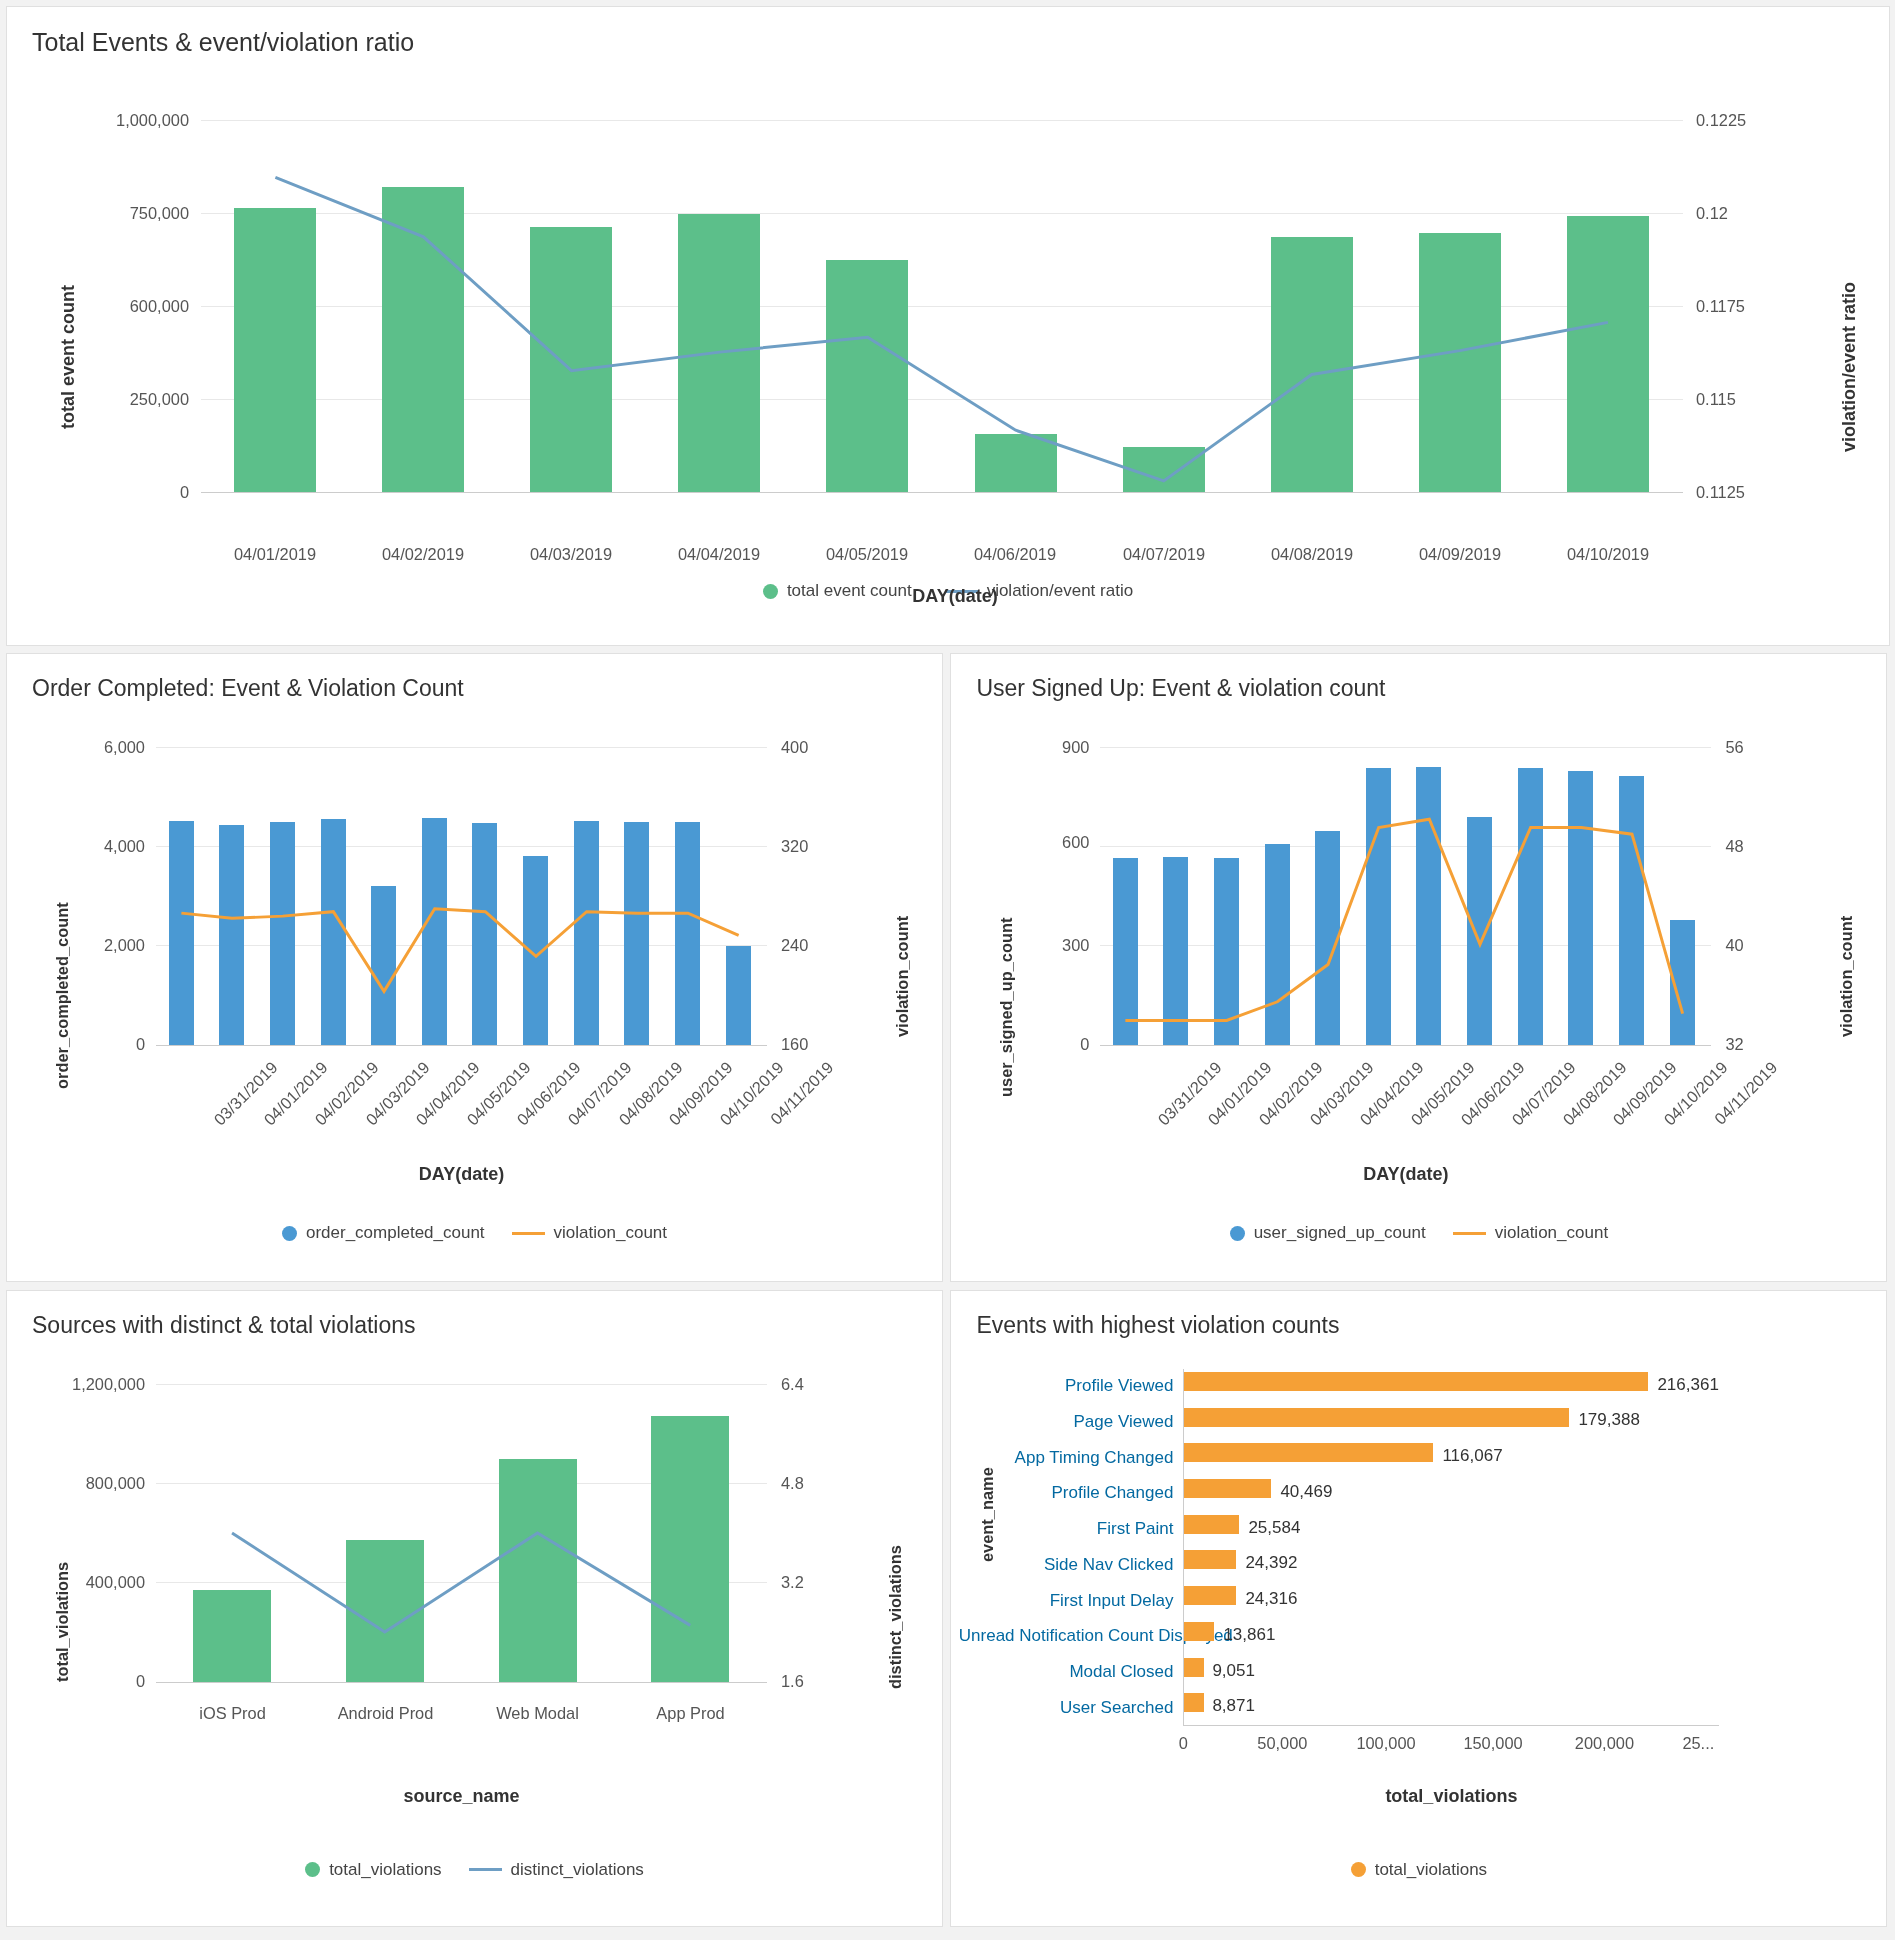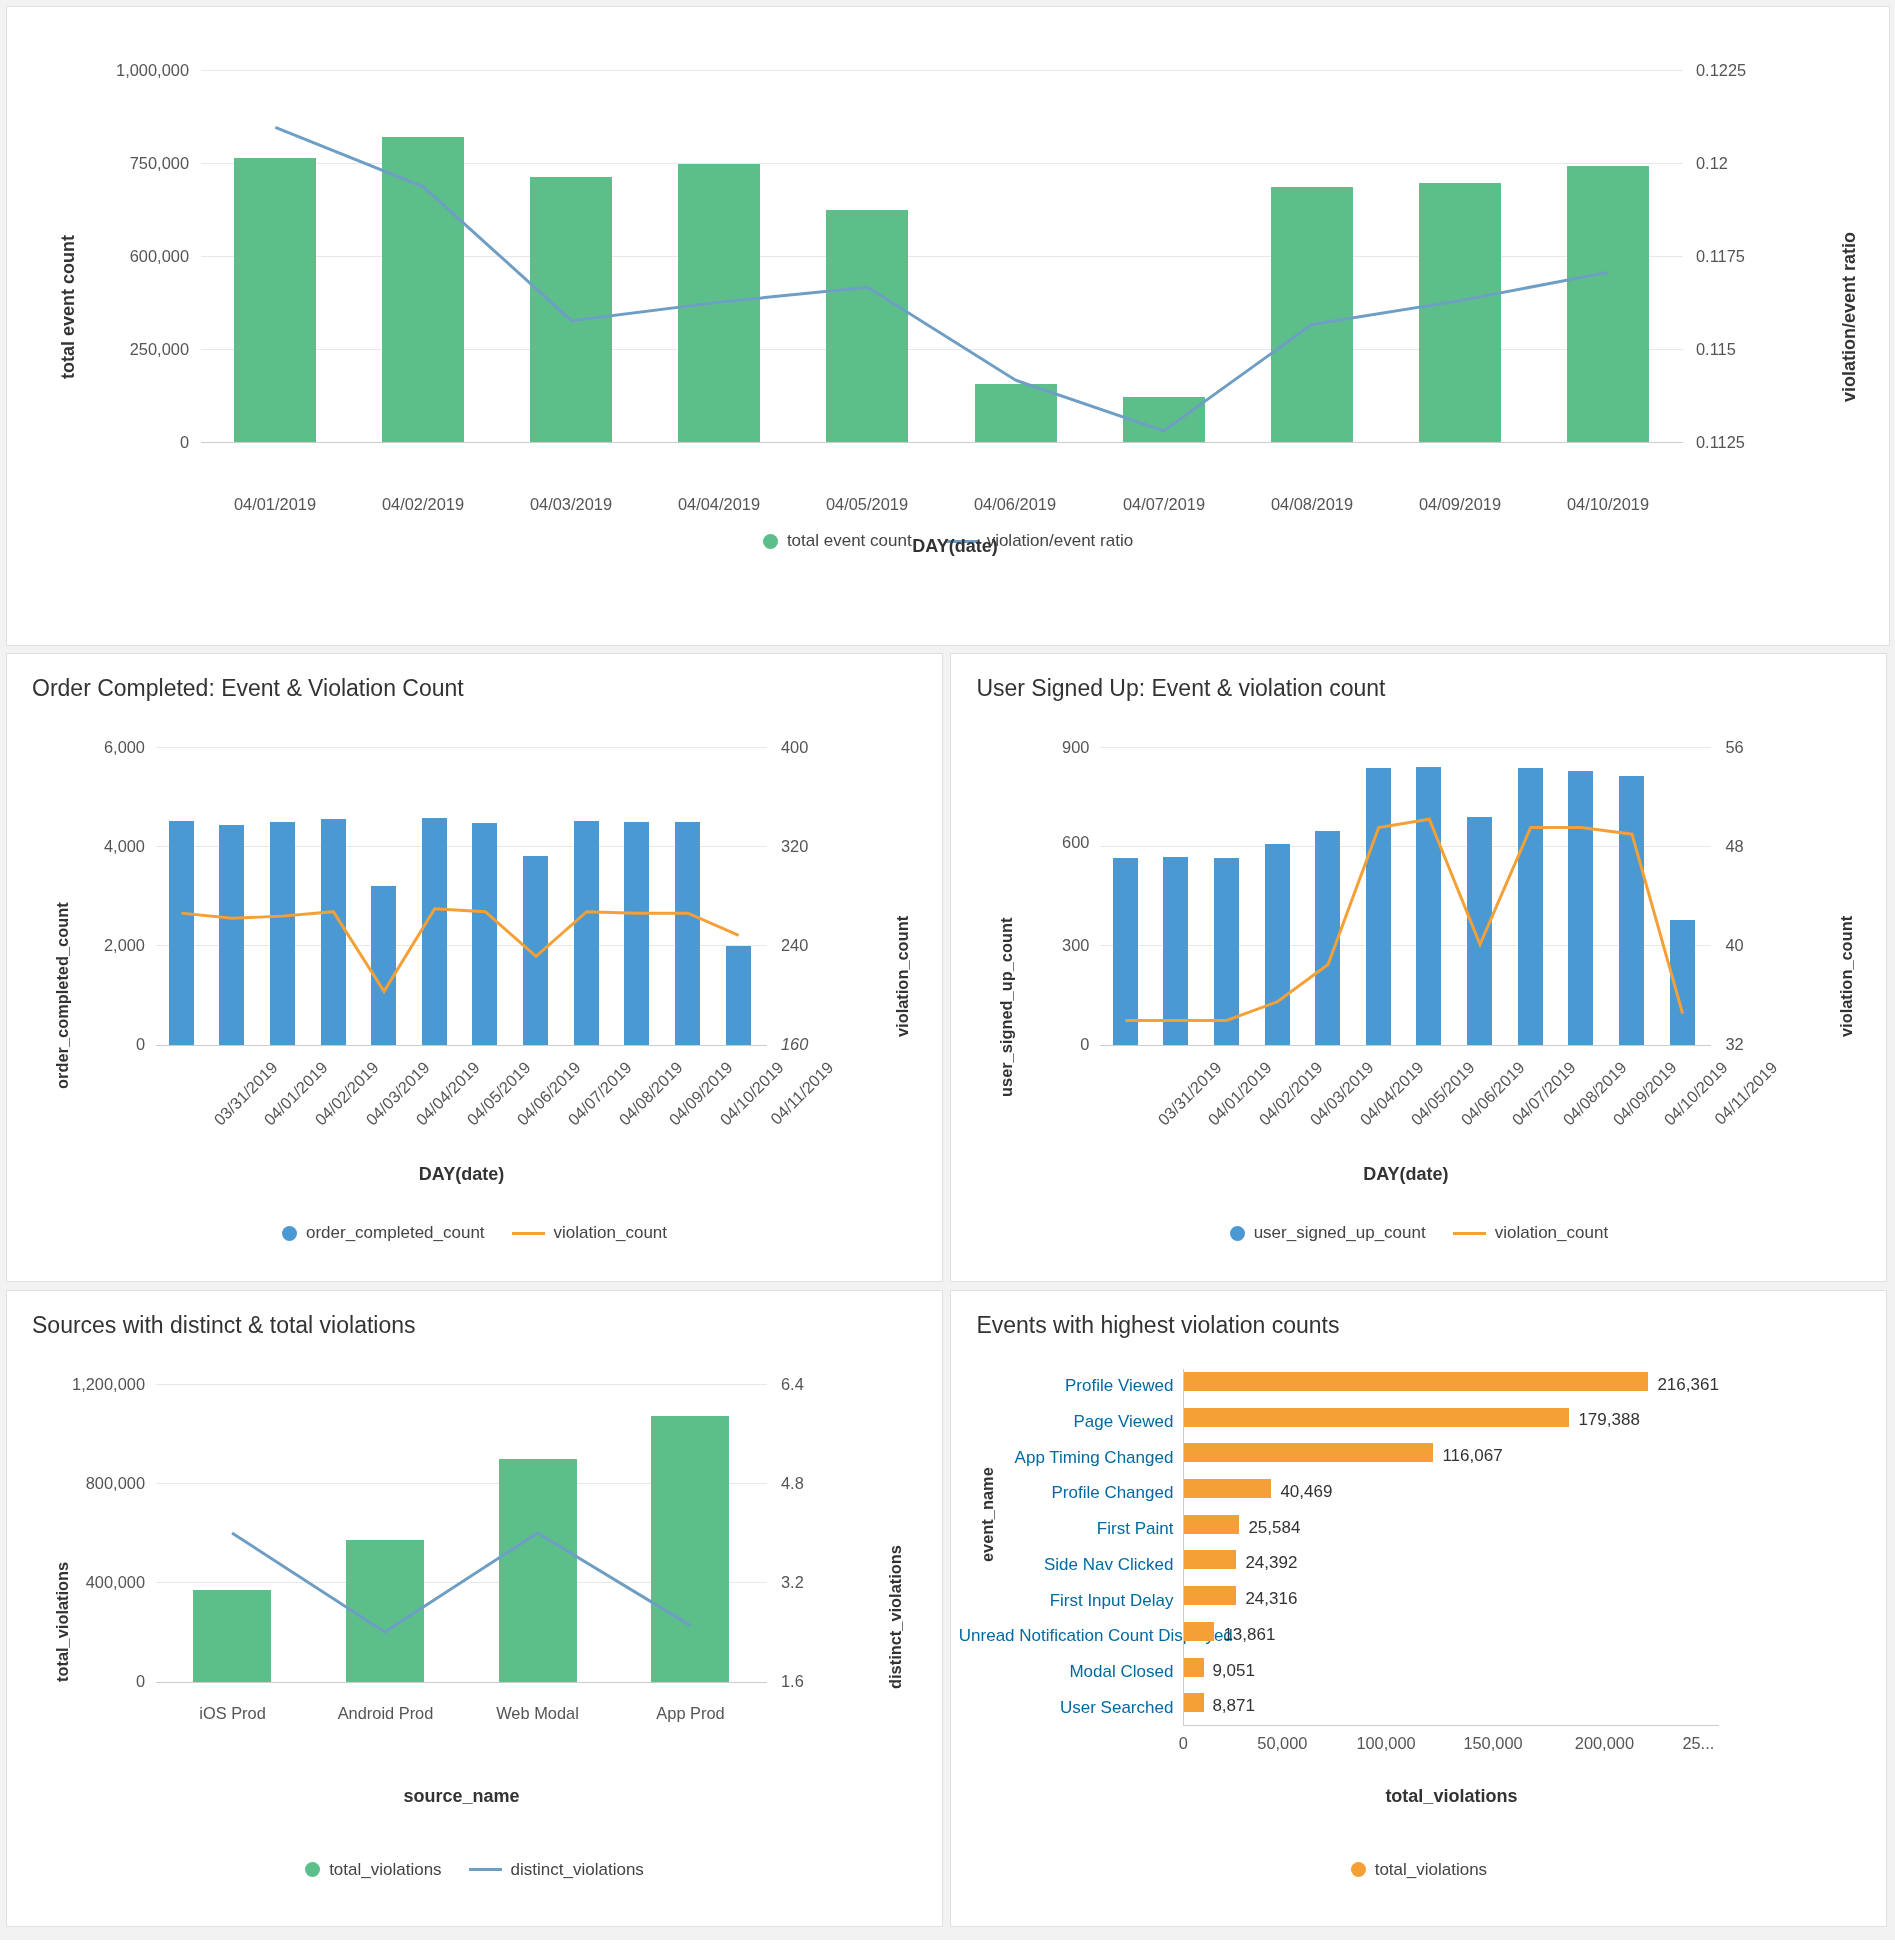--- a/index.html
+++ b/index.html
@@ -88,20 +88,21 @@
     transform-origin: 0 0;
     transform: rotate(-90deg);
   }
 </style>
 </head>
 <body>
 
 <div class="dashboard">
 
   <div class="panel" style="height:640px; margin-bottom:7.4px;">
+    <div class="panel-title">Total Events &amp; event/violation ratio</div>
 
     <div class="chart-area" style="position:relative; height:514px;">
 
       <div class="axis-title vert" style="left:51px; top:372px;">total event count</div>
 
       <div class="axis-title vert" style="left:1832px; top:395px;">violation/event ratio</div>
 
       <div style="position:absolute; left:194px; top:63px; width:1482px; height:372px;">
         <div class="gridline" style="left:0; top:0; width:1482px;"></div>
         <div class="gridline" style="left:0; top:93px; width:1482px;"></div>
@@ -197,21 +198,21 @@
         </div>
 
         <div class="tick" style="left:60px; top:36px; width:78px; text-align:right;">6,000</div>
         <div class="tick" style="left:60px; top:135px; width:78px; text-align:right;">4,000</div>
         <div class="tick" style="left:60px; top:234px; width:78px; text-align:right;">2,000</div>
         <div class="tick" style="left:60px; top:333px; width:78px; text-align:right;">0</div>
 
         <div class="tick" style="left:774px; top:36px;">400</div>
         <div class="tick" style="left:774px; top:135px;">320</div>
         <div class="tick" style="left:774px; top:234px;">240</div>
-        <div class="tick" style="left:774px; top:333px;font-style:italic;">160</div>
+        <div class="tick" style="left:774px; top:333px;">160</div>
 
         <div class="rot-tick" style="left:179px; top:356px;">03/31/2019</div>
         <div class="rot-tick" style="left:229px; top:356px;">04/01/2019</div>
         <div class="rot-tick" style="left:280px; top:356px;">04/02/2019</div>
         <div class="rot-tick" style="left:331px; top:356px;">04/03/2019</div>
         <div class="rot-tick" style="left:381px; top:356px;">04/04/2019</div>
         <div class="rot-tick" style="left:432px; top:356px;">04/05/2019</div>
         <div class="rot-tick" style="left:482px; top:356px;">04/06/2019</div>
         <div class="rot-tick" style="left:533px; top:356px;">04/07/2019</div>
         <div class="rot-tick" style="left:584px; top:356px;">04/08/2019</div>

